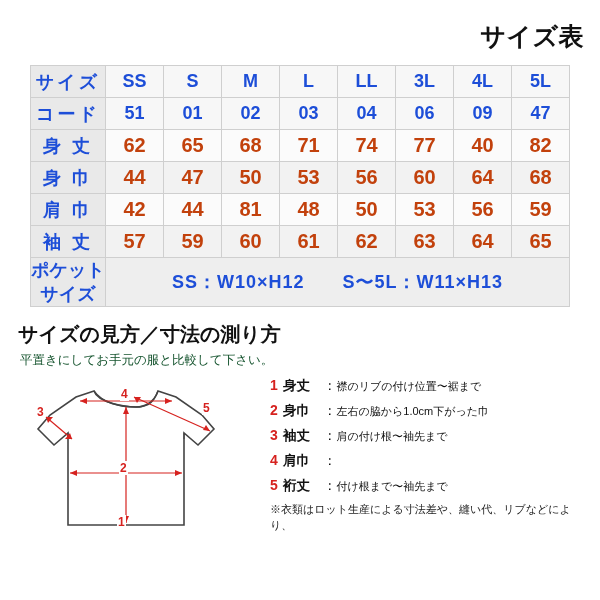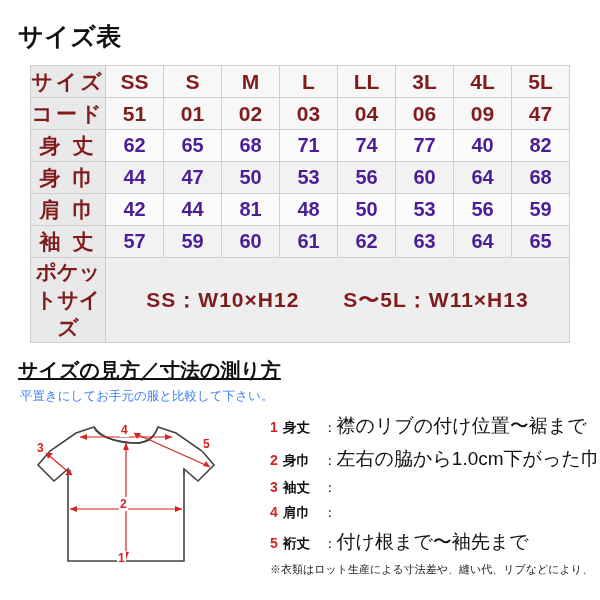--- a/index.html
+++ b/index.html
@@ -20,38 +20,39 @@
     height: 600px;
     box-sizing: border-box;
     padding: 14px 16px 0 16px;
   }
   .title {
     font-size: 25px;
     font-weight: bold;
     letter-spacing: 0.5px;
     margin: 6px 0 12px 2px;
     color: #111111;
+    text-align: right;
   }
   
   .table-wrap {
     margin: 0 auto;
     width: 540px;
   }
   table.size-table {
     border-collapse: collapse;
     width: 100%;
     table-layout: fixed;
   }
   table.size-table td, table.size-table th {
     border: 1px solid #cfcfcf;
     height: 31px;
     text-align: center;
-    font-size: 21px;
-    font-weight: bold;
-    color: #7f1d1d;
+    font-size: 18px;
+    font-weight: bold;
+    color: #1d4ed8;
     padding: 0;
   }
   .hdr-cell {
     background: #e9e9e9;
     width: 74px;
     font-size: 15px;
     color: #333333;
     letter-spacing: 3px;
     font-weight: bold;
   }
@@ -68,21 +69,21 @@
     font-weight: bold;
   }
   .code-cell {
     background: #f7f7f7;
     color: #1679c0;
     font-size: 20px;
     font-weight: bold;
   }
   tr.data-row td.val {
     background: #fbfbfb;
-    color: #4c1d95;
+    color: #c2410c;
     font-size: 20px;
   }
   tr.data-row.alt td.val {
     background: #f2f2f2;
   }
   .pocket-row td {
     background: #eeeeee;
     height: 30px;
   }
   .pocket-label {
@@ -96,26 +97,25 @@
     font-weight: bold;
     color: #222222;
     letter-spacing: 1px;
   }
   
   .subtitle {
     font-size: 20px;
     font-weight: bold;
     margin: 14px 0 4px 2px;
     color: #111111;
-    text-decoration: underline;
   }
   .note-line {
     font-size: 12.5px;
     margin: 0 0 4px 4px;
-    color: #3b82f6;
+    color: #14532d;
   }
   .lower {
     display: flex;
     align-items: flex-start;
   }
   .diagram {
     width: 248px;
     height: 160px;
     position: relative;
     flex: 0 0 248px;
@@ -142,21 +142,21 @@
   }
   .legend-term {
     font-weight: bold;
     width: 40px;
     flex: 0 0 40px;
   }
   .legend-colon {
     flex: 0 0 8px;
   }
   .legend-desc {
-    font-size: 19px;
+    font-size: 11px;
   }
   .footnote {
     font-size: 11px;
     line-height: 1.45;
     color: #222222;
   }
   .footnote .ind {
     display: block;
     padding-left: 14px;
   }
@@ -308,20 +308,21 @@
       <div class="legend-item">
         <span class="legend-num">2</span>
         <span class="legend-term">身巾</span>
         <span class="legend-colon">：</span>
         <span class="legend-desc">左右の脇から1.0cm下がった巾</span>
       </div>
       <div class="legend-item">
         <span class="legend-num">3</span>
         <span class="legend-term">袖丈</span>
         <span class="legend-colon">：</span>
+        <span class="legend-desc">肩の付け根〜袖先まで</span>
       </div>
       <div class="legend-item">
         <span class="legend-num">4</span>
         <span class="legend-term">肩巾</span>
         <span class="legend-colon">：</span>
       </div>
       <div class="legend-item">
         <span class="legend-num">5</span>
         <span class="legend-term">裄丈</span>
         <span class="legend-colon">：</span>

